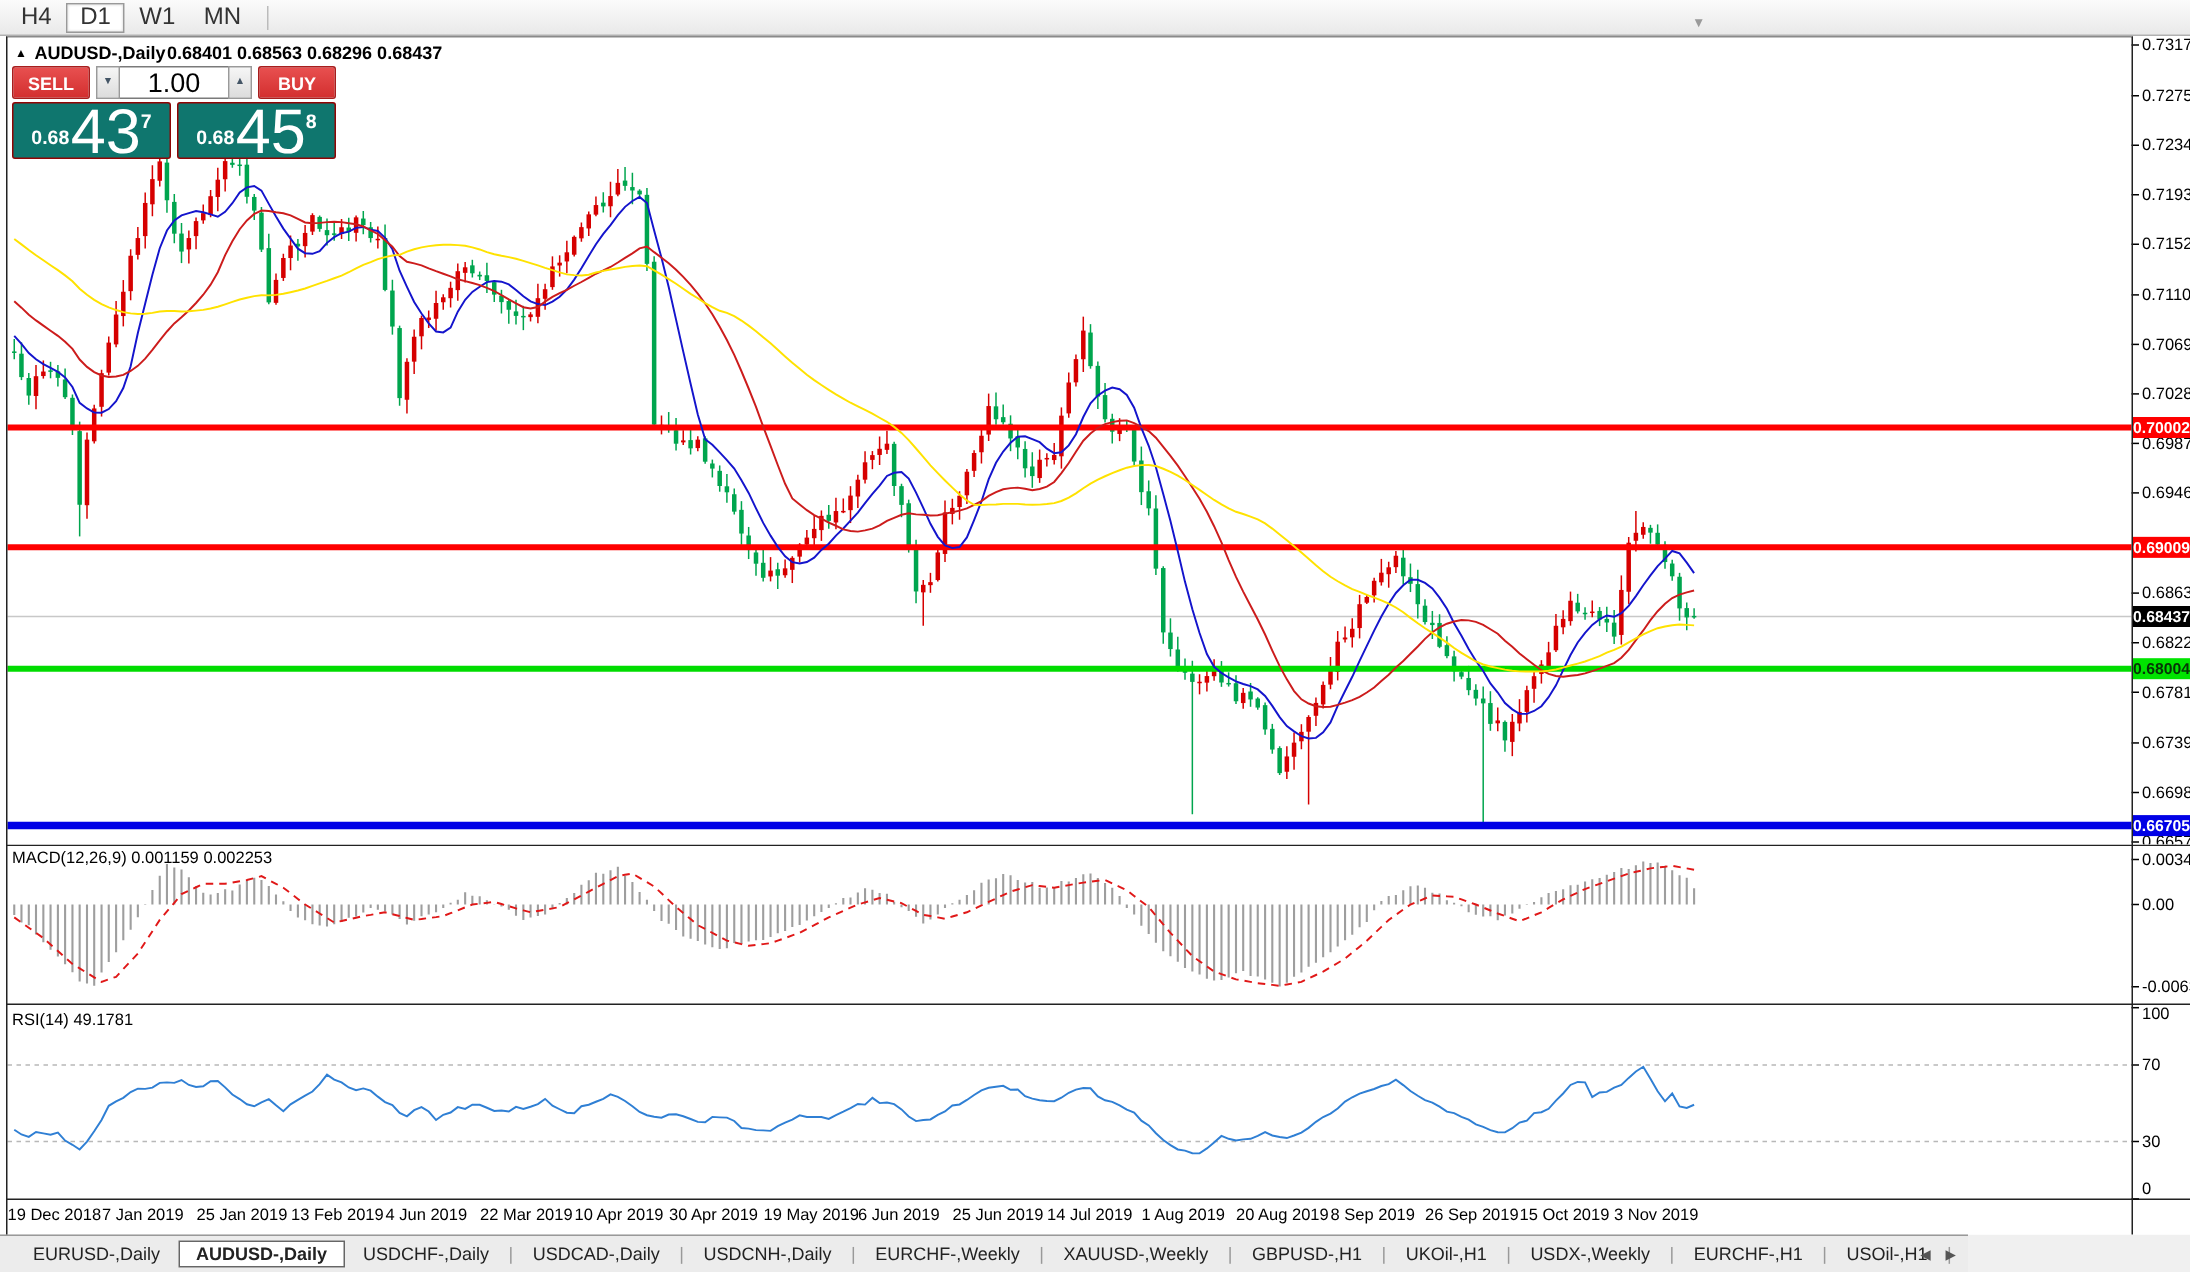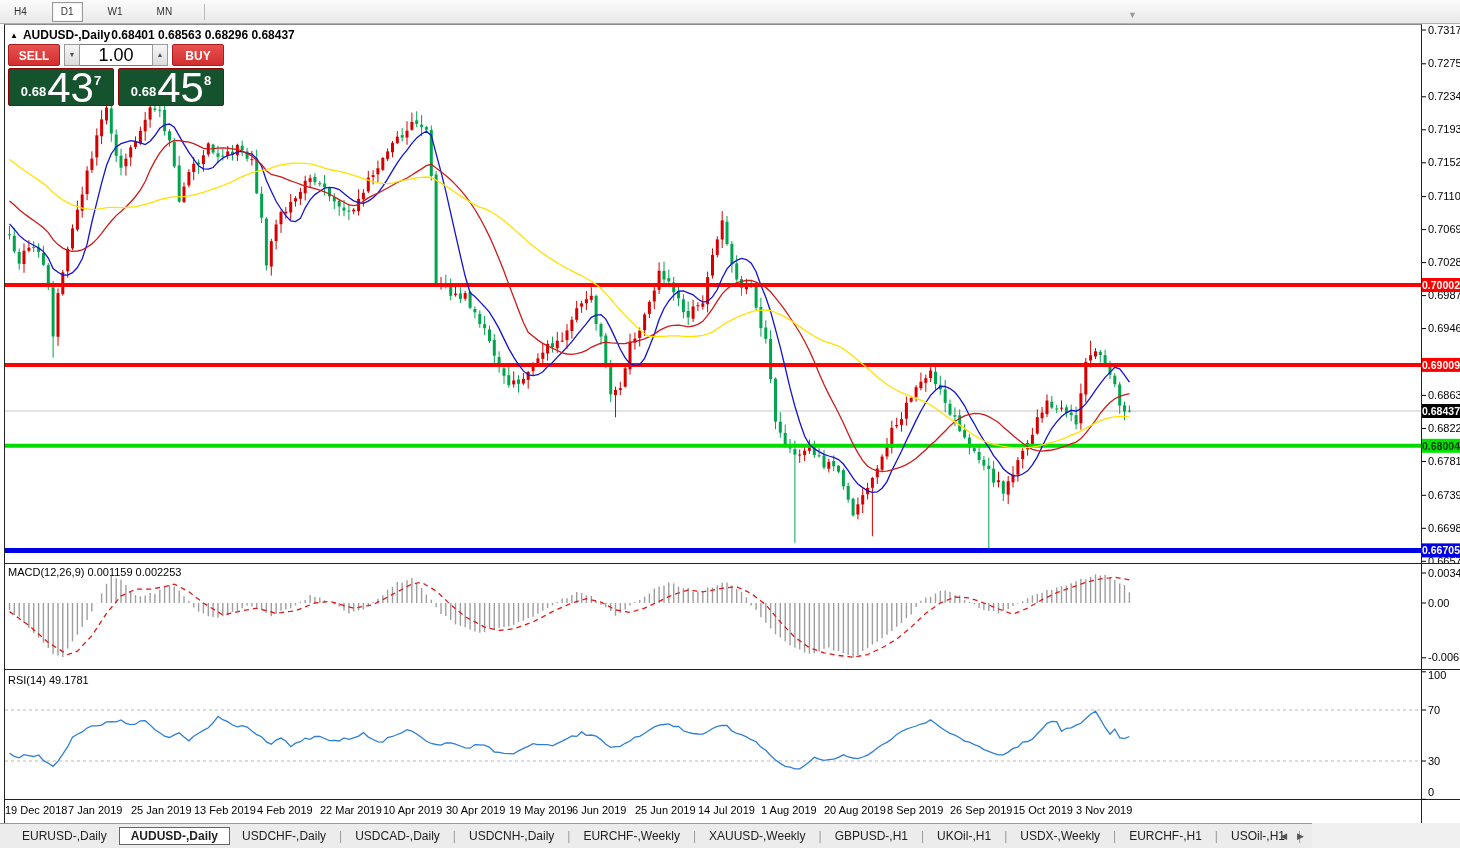--- a/index.html
+++ b/index.html
@@ -1,21 +1,21 @@
 <!DOCTYPE html>
 <html><head>
 <meta charset="utf-8">
 <style>
   html,body{margin:0;padding:0;width:1460px;height:848px;overflow:hidden;
     background:#f0f0f0;font-family:"Liberation Sans",sans-serif;position:relative;}
   
   .toolbar{position:absolute;left:0;top:0;width:1460px;height:24px;box-sizing:border-box;
     background:linear-gradient(#fbfbfb,#e9e9e9);border-bottom:1px solid #b0b0b0;
     display:flex;align-items:center;padding-left:5px;}
-  .tf-btn{height:18px;line-height:18px;padding:0 8px;font-size:10px;color:#333;margin-right:16px;
+  .tf-btn{height:18px;line-height:18px;padding:0 8px;font-size:16px;color:#333;margin-right:1px;
     border:1px solid transparent;}
   .tf-btn.active{background:#ffffff;border:1px solid #999;box-shadow:inset 0 0 2px #cfcfcf;}
   .tb-sep{width:1px;height:16px;background:#bbb;margin:0 7px;}
   .shift-marker{position:absolute;left:1128px;top:11px;color:#9a9a9a;font-size:9px;line-height:9px;}
   
   .chart-frame{position:absolute;left:0;top:24px;width:1460px;height:799px;background:#fff;}
   .frame-border{position:absolute;left:4px;top:0;width:1418px;height:799px;box-sizing:border-box;
     border-left:1px solid #222;border-right:1px solid #222;border-top:1px solid #8a8a8a;pointer-events:none;z-index:30;}
   svg{position:absolute;left:0;display:block;}
   #priceSvg{top:0;}
@@ -33,21 +33,21 @@
   .tp-row1{display:flex;height:22px;}
   .btn-sell,.btn-buy{width:52px;background:linear-gradient(#e85050,#d32f2f);color:#fff;font-size:12px;
     font-weight:700;text-align:center;line-height:22px;border:1px solid #a81d1d;border-radius:2px;box-sizing:border-box;}
   .spin-btn{width:16px;background:linear-gradient(#f6f6f6,#dcdcdc);border:1px solid #9a9a9a;color:#456;
     font-size:7px;text-align:center;line-height:20px;box-sizing:border-box;}
   .spin-dn{margin-left:4px;}
   .vol-field{flex:1;min-width:0;border:1px solid #7a7a7a;border-left:none;border-right:none;
     font-size:18px;text-align:center;font-family:"Liberation Sans",sans-serif;padding:0;}
   .btn-buy{margin-left:4px;}
   .tp-row2{display:flex;margin-top:2px;}
-  .price-box{flex:1;height:38px;background:#14532d;border:1px solid #8f0404;border-radius:2px;color:#fff;
+  .price-box{flex:1;height:38px;background:#0f766e;border:1px solid #8f0404;border-radius:2px;color:#fff;
     display:flex;align-items:flex-end;justify-content:center;padding-bottom:1px;box-sizing:border-box;}
   .price-box + .price-box{margin-left:4px;}
   .pp{font-size:13px;font-weight:700;margin:0 1px 5px 0;}
   .pm{font-size:42px;font-weight:400;line-height:33px;}
   .ps{font-size:13px;font-weight:700;align-self:flex-start;margin-top:4px;}
   
   .date-axis{position:absolute;left:0;top:776px;width:1460px;height:23px;background:#fff;font-size:11px;color:#000;}
   .date-label{position:absolute;top:4px;white-space:nowrap;}
   
   .tabbar{position:absolute;left:0;top:823px;width:1312px;height:25px;box-sizing:border-box;
@@ -877,21 +877,21 @@
   </div>
 
   <div class="ind-label" id="macdLabel">MACD(12,26,9) 0.001159 0.002253</div>
   <div class="ind-label" id="rsiLabel">RSI(14) 49.1781</div>
 
   <div class="date-axis" id="dateAxis">
       <span class="date-label" style="left: 5px;">19 Dec 2018</span>
       <span class="date-label" style="left: 68px;">7 Jan 2019</span>
       <span class="date-label" style="left: 131px;">25 Jan 2019</span>
       <span class="date-label" style="left: 194px;">13 Feb 2019</span>
-      <span class="date-label" style="left: 257px;">4 Feb 2019</span>
+      <span class="date-label" style="left: 257px;">4 Jun 2019</span>
       <span class="date-label" style="left: 320px;">22 Mar 2019</span>
       <span class="date-label" style="left: 383px;">10 Apr 2019</span>
       <span class="date-label" style="left: 446px;">30 Apr 2019</span>
       <span class="date-label" style="left: 509px;">19 May 2019</span>
       <span class="date-label" style="left: 572px;">6 Jun 2019</span>
       <span class="date-label" style="left: 635px;">25 Jun 2019</span>
       <span class="date-label" style="left: 698px;">14 Jul 2019</span>
       <span class="date-label" style="left: 761px;">1 Aug 2019</span>
       <span class="date-label" style="left: 824px;">20 Aug 2019</span>
       <span class="date-label" style="left: 887px;">8 Sep 2019</span>

